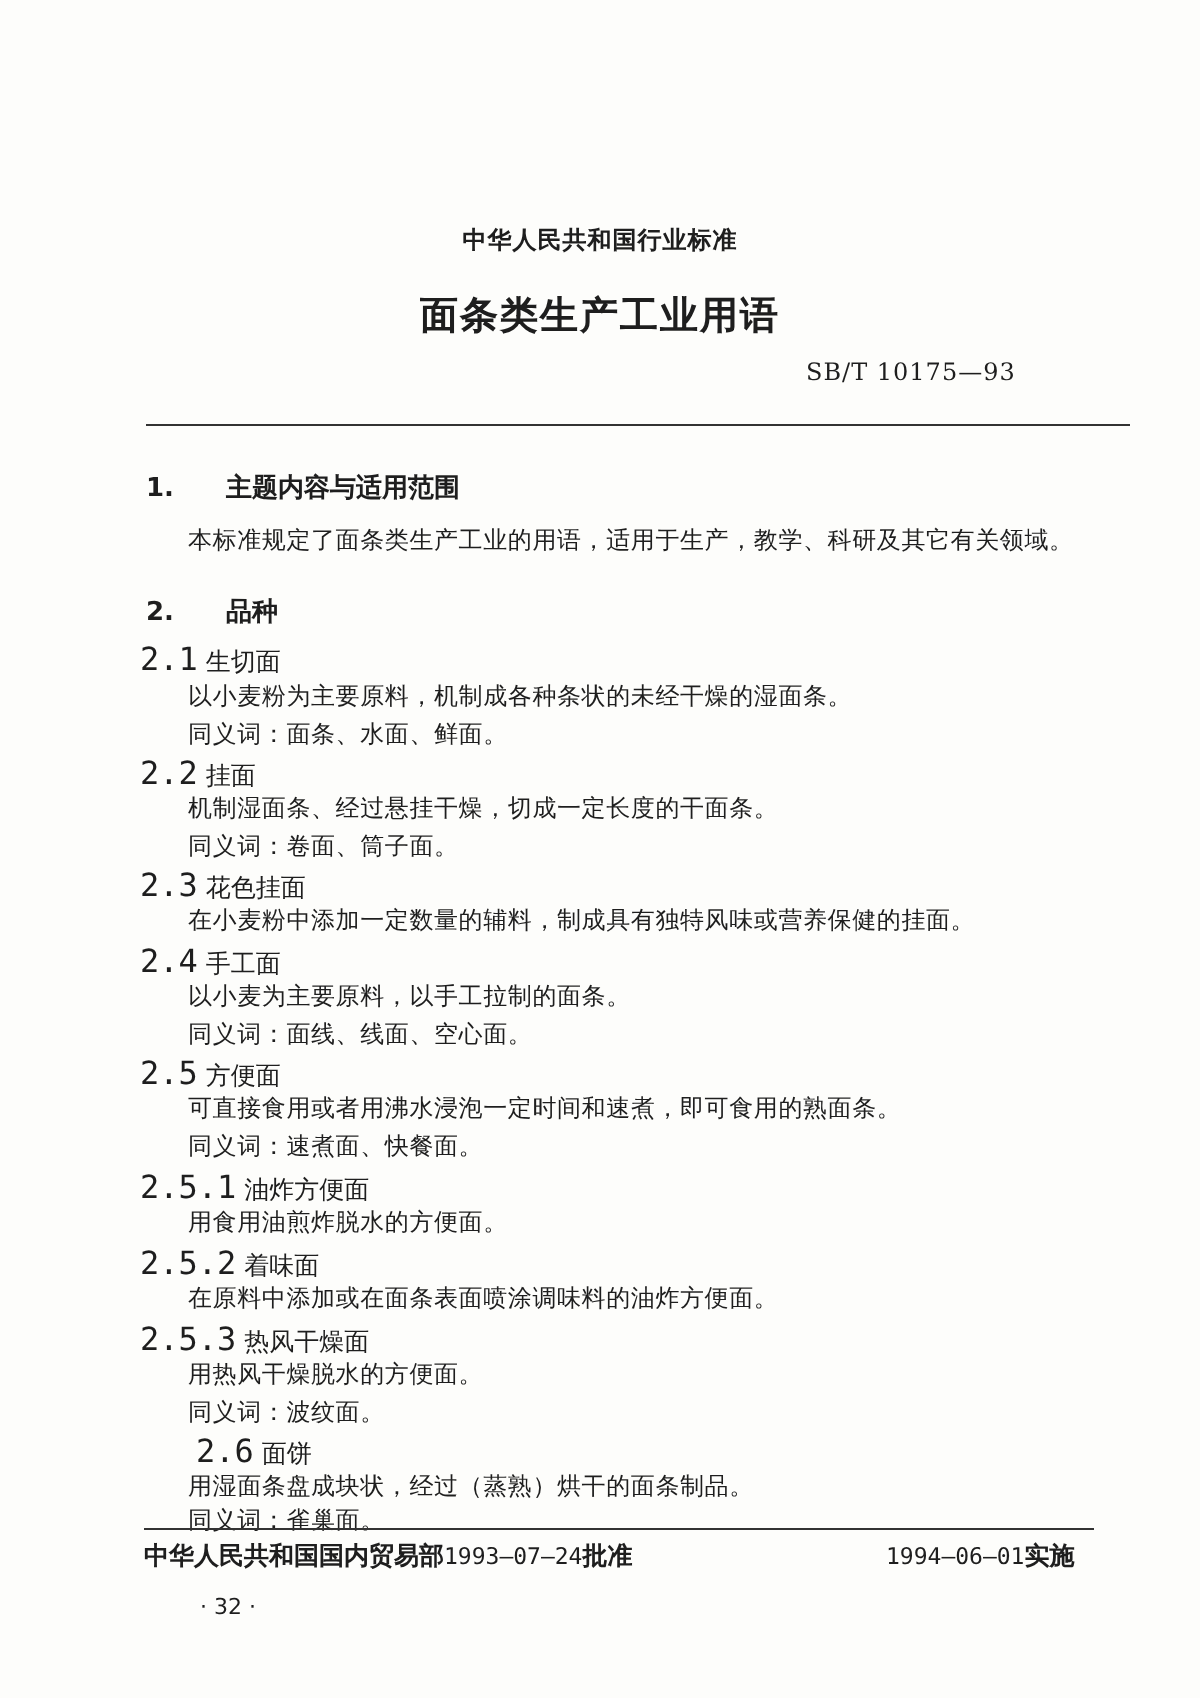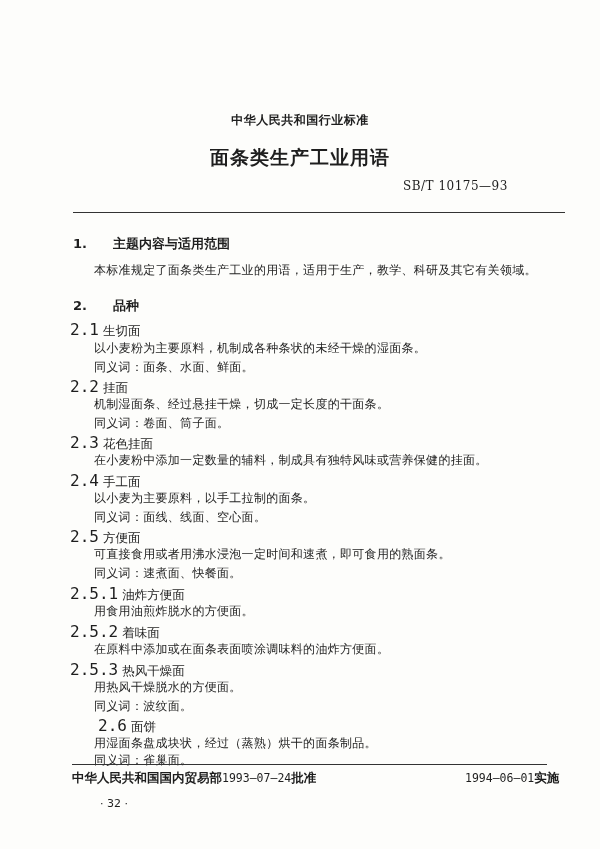--- a/index.html
+++ b/index.html
@@ -15,21 +15,21 @@
   .rule { position: absolute; left: 73px; width: 492px; height: 0; border-top: 1.5px solid #333; }
   .rule.top { top: 212px; }
   .rule.bottom { top: 764px; left: 72px; width: 475px; }
   .sec { font-size: 13px; font-weight: bold; }
   .sec .num { display: inline-block; width: 40px; }
   .num-lbl { display: inline-block; font-family: "DejaVu Sans Mono", "Liberation Mono", monospace; font-size: 16px; }
   .term { font-size: 12.5px; }
   .body { font-size: 12px; letter-spacing: 0.3px; }
   .footer-left { top: 770px; left: 72px; font-size: 12.5px; font-weight: bold; }
   .footer-left .date { font-weight: normal; font-family: "DejaVu Sans Mono", "Liberation Mono", monospace; font-size: 11.5px; }
-  .footer-right { top: 770px; left: 443px; font-size: 12.5px; margin-left: 22px; }
+  .footer-right { top: 770px; left: 443px; font-size: 12.5px; }
   .footer-right .date { font-family: "DejaVu Sans Mono", "Liberation Mono", monospace; font-size: 11.5px; }
   .footer-right .lbl { font-weight: bold; }
   .pageno { top: 797px; left: 100px; font-size: 11px; }
 </style>
 </head>
 <body>
 
 <div class="abs title1">中华人民共和国行业标准</div>
 <div class="abs title2">面条类生产工业用语</div>
 <div class="abs stdno">SB/T  10175—93</div>

